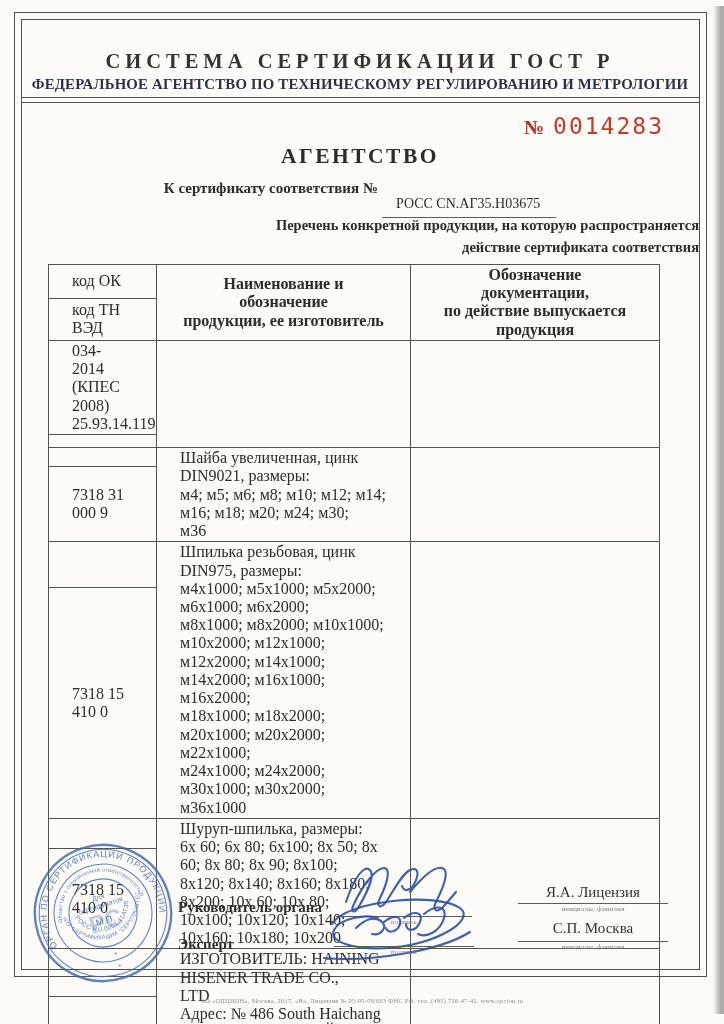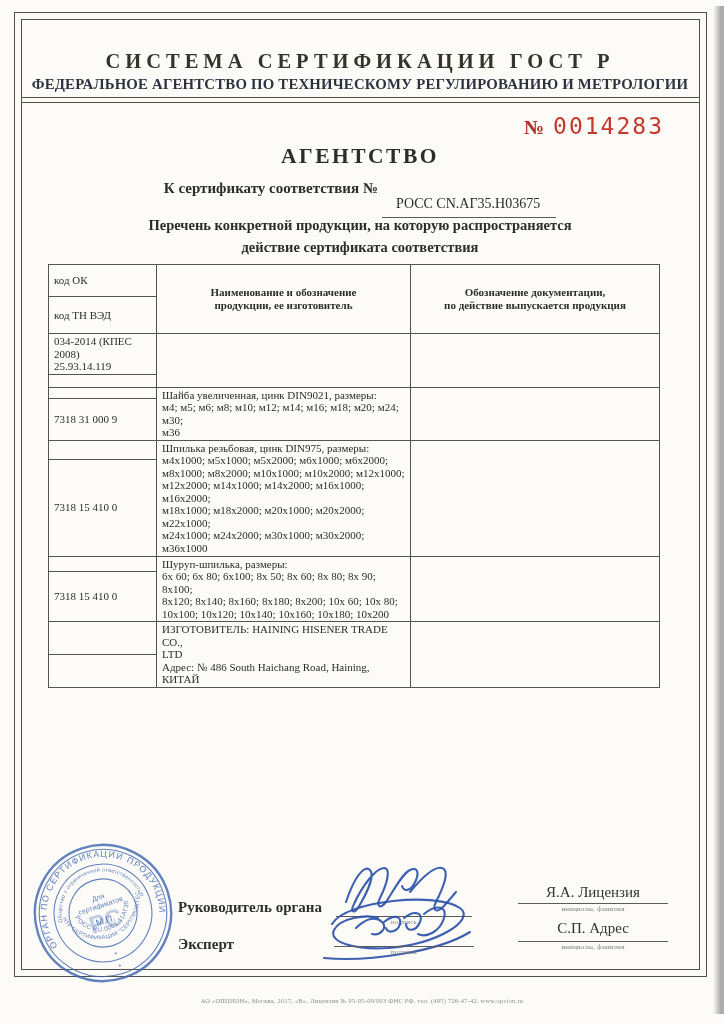--- a/index.html
+++ b/index.html
@@ -34,28 +34,28 @@
                     letter-spacing:2px; color:#c5392c;}
 
   .doc-title{left:21px; top:144px; width:678px; font-size:21.5px; font-weight:bold;
              letter-spacing:2.5px;}
   .cert-line{left:21px; top:180px; width:678px; display:flex; justify-content:center;
              align-items:flex-start;}
   .cert-line .lbl{font-size:15px; font-weight:bold;}
   .cert-line .val{font-size:14px; padding:0 16px 5px 14px; margin-left:4px;
                   border-bottom:1.2px solid #5c5b55; position:relative; top:-8px;margin-top:24px;}
   .scope{left:21px; top:214px; width:678px; font-size:14.5px; font-weight:bold;
-         line-height:1.55;}
+         line-height:1.55;text-align:right;}
 
   
   .tbl-wrap{left:48px; top:264px; width:612px;}
   table.product{border-collapse:collapse; table-layout:fixed; width:612px;
                 border:1.6px solid #53514b;}
   table.product td{border:1.2px solid #55534d; vertical-align:middle;
-                   font-size:11px; line-height:1.14; padding:1px 5px;
+                   font-size:16px; line-height:1.14; padding:1px 23px;
                    overflow:hidden;}
   td.hcode{font-size:11.3px; padding-left:6px;}
   td.hmain{font-size:11.5px; font-weight:bold; text-align:center; line-height:1.4;
            vertical-align:middle;margin-top:29px;}
   td.codecell{font-size:10.8px; padding-left:6px;margin-left:44px;}
   td.codetop{vertical-align:top; padding-top:2px;}
   td.prodcell{vertical-align:top; padding:2px 6px 1px 7px;}
   td.docscell{vertical-align:top;}
 
   
@@ -232,19 +232,19 @@
       C80,44 70,46 68,40 M86,30 C96,22 106,24 102,34 C98,44 88,44 88,36 M106,26 C118,16 130,18 126,30
       C122,44 108,50 100,46 M6,70 C50,74 120,64 152,44"></path>
   </svg>
   <div class="abs sigline" style="left:334px; top:946px; width:140px"></div>
   <div class="abs cap" style="left:334px; top:948px; width:140px">подпись</div>
 
   <div class="abs nameval" style="left:518px; top:884px; width:150px">Я.А. Лицензия</div>
   <div class="abs sigline" style="left:518px; top:903px; width:150px"></div>
   <div class="abs cap" style="left:518px; top:905px; width:150px">инициалы, фамилия</div>
 
-  <div class="abs nameval" style="left:518px; top:920px; width:150px">С.П. Адрес</div>
+  <div class="abs nameval" style="left:518px; top:920px; width:150px">С.П. Москва</div>
   <div class="abs sigline" style="left:518px; top:941px; width:150px"></div>
   <div class="abs cap" style="left:518px; top:943px; width:150px">инициалы, фамилия</div>
 
   <div class="abs imprint">АО «ОПЦИОН», Москва, 2017, «В».  Лицензия № 05-05-09/003 ФНС РФ.  тел. (495) 726-47-42.  www.opcion.ru</div>
 
 </div>
 
 </body></html>

